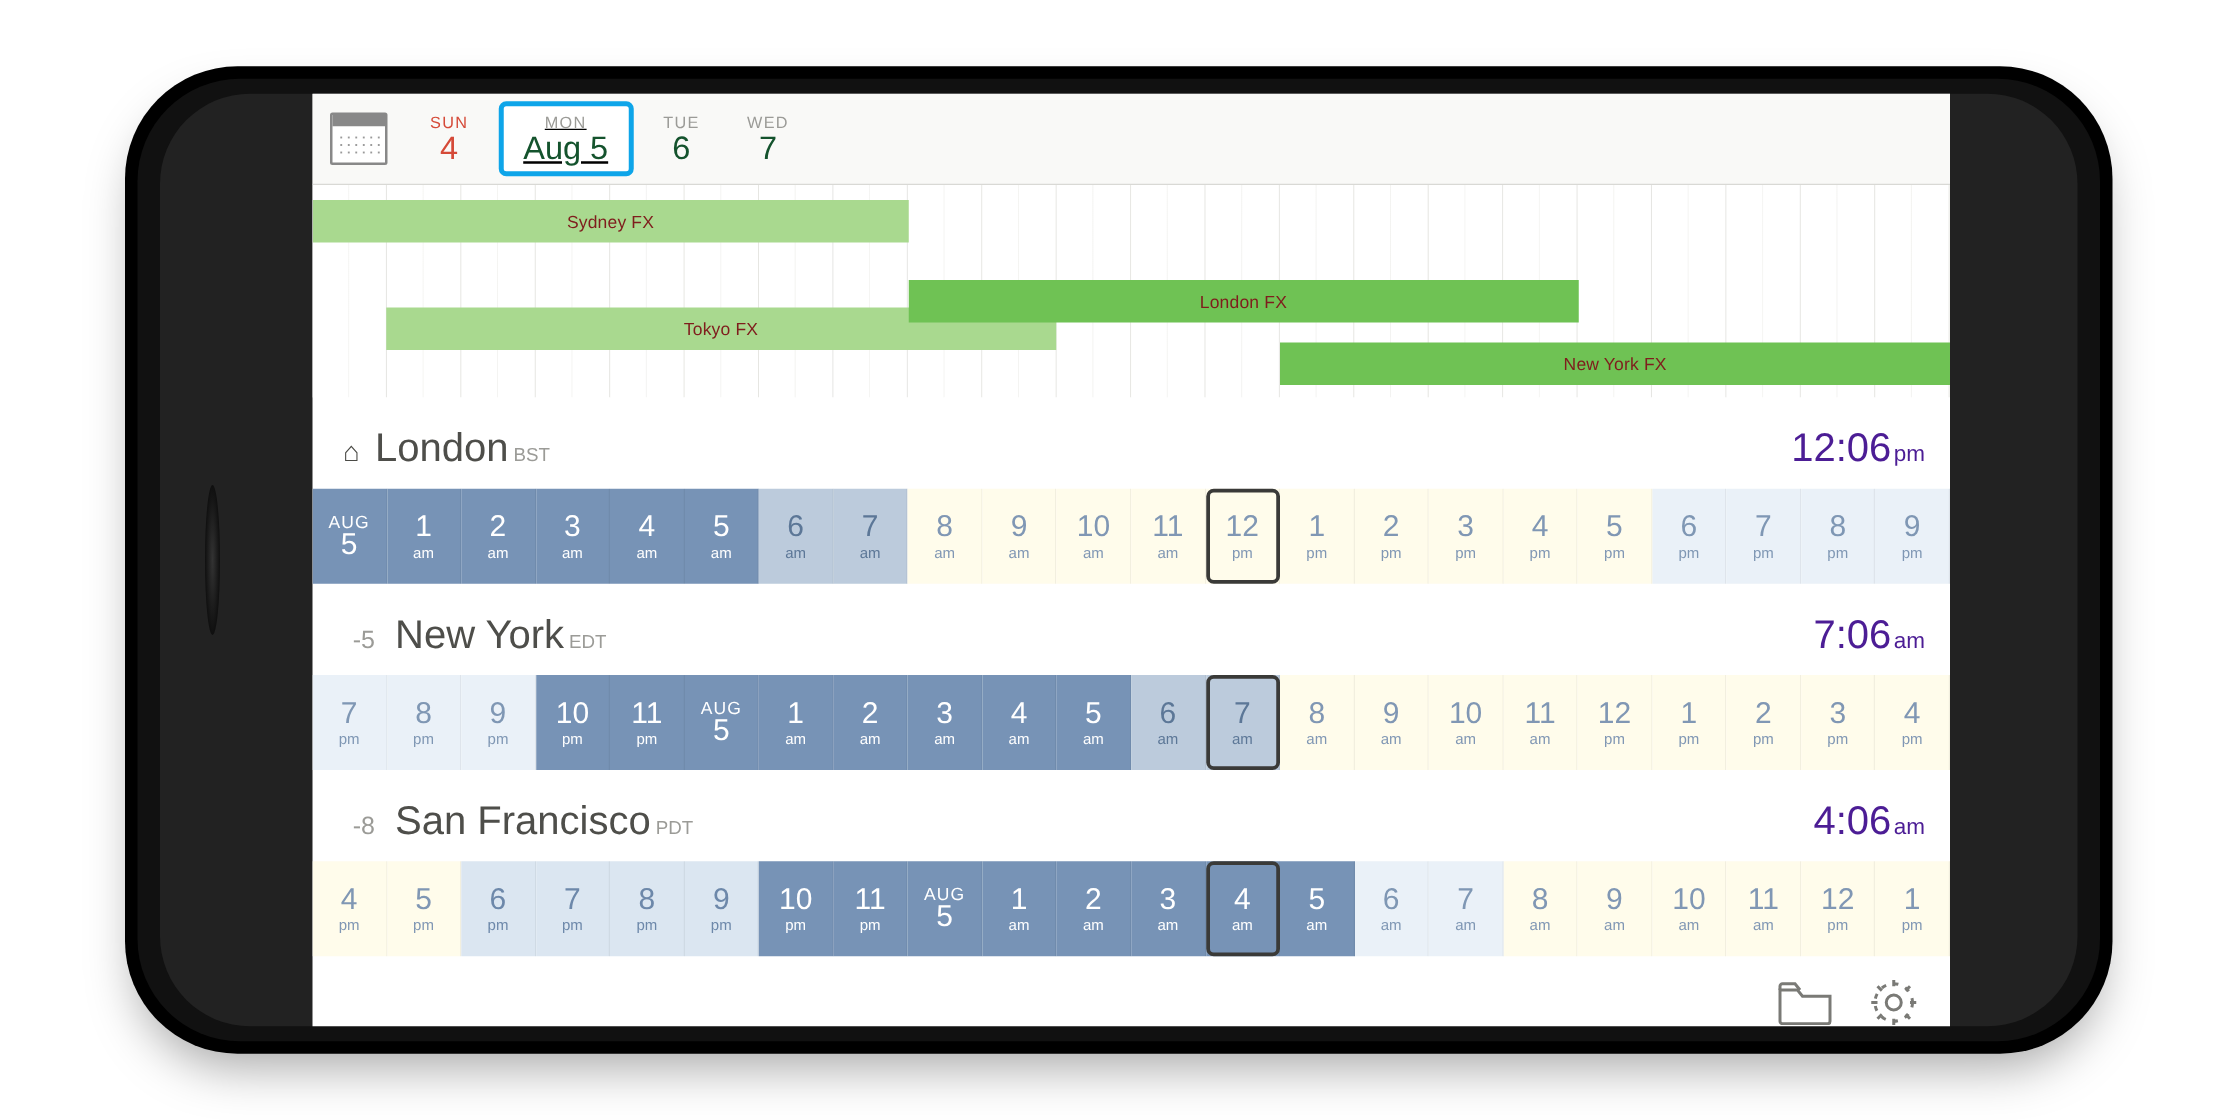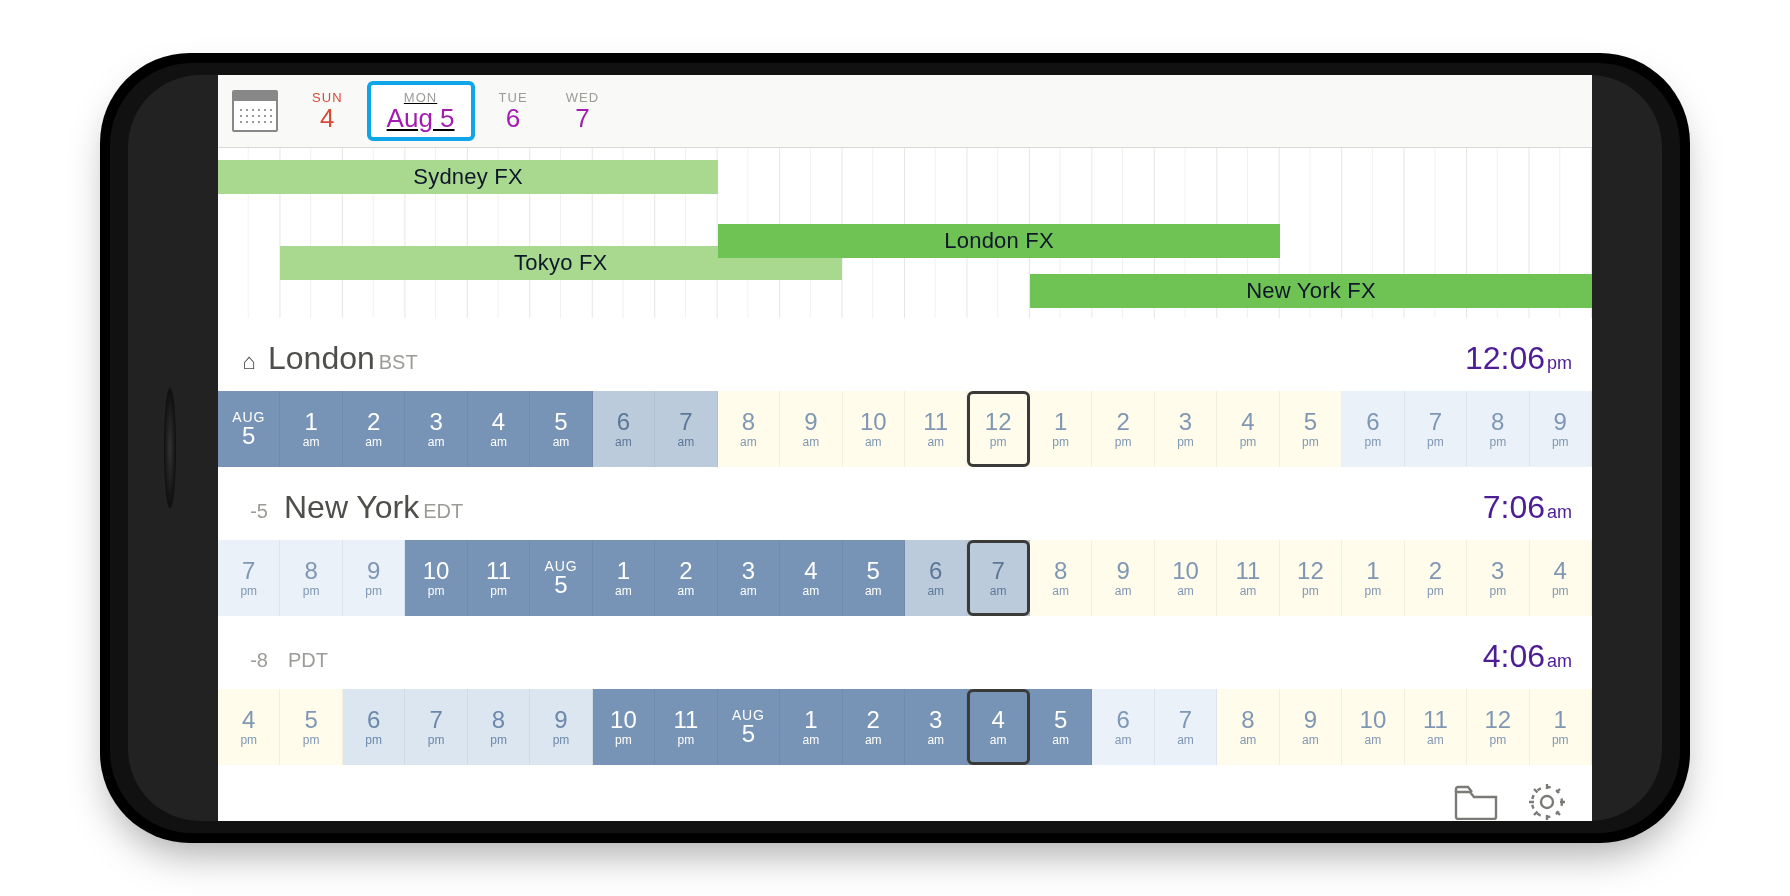--- a/index.html
+++ b/index.html
@@ -1,65 +1,65 @@
 <!DOCTYPE html>
 <html><head>
 <meta charset="utf-8">
 <style>
   * { margin:0; padding:0; box-sizing:border-box; font-family:-apple-system,"Helvetica Neue",Helvetica,Arial,sans-serif; font-weight:300; }
   body { background:#fff; width:1790px; height:896px; display:flex; align-items:center; justify-content:center; }
 
   
   .phone { width:1590px; height:790px; background:#000; border-radius:90px; padding:10px; position:relative; box-shadow:0 20px 40px -10px rgba(0,0,0,.35); }
   .phone-inner { width:100%; height:100%; background:#111; border-radius:82px; padding:12px 18px; }
-  .phone-bevel { width:100%; height:100%; background:#222; border-radius:72px; display:flex; align-items:center; }
+  .phone-bevel { width:100%; height:100%; background:#222; border-radius:72px; display:flex; align-items:center;gap:32px; }
   .bezel-left { width:90px; height:100%; position:relative; flex:none; }
   .speaker { position:absolute; left:36px; top:50%; width:12px; height:120px; transform:translateY(-50%); background:radial-gradient(#333,#000); border-radius:50%; }
   .bezel-right { width:70px; flex:none; }
   .screen { flex:1; height:100%; background:#fff; overflow:hidden; }
 
   
   .hdr { height:73px; background:#f9f9f7; border-bottom:1px solid #d9d9d5; display:flex; align-items:center; padding:0 14px; }
   .cal-icon { width:46px; height:42px; border:2px solid #888; border-radius:2px; position:relative; margin-right:20px; background:#fff; }
   .cal-icon::before { content:""; position:absolute; left:0; right:0; top:0; height:9px; background:#888; }
   .cal-icon::after { content:""; position:absolute; left:4px; right:4px; top:15px; bottom:4px;
     background-image:radial-gradient(#999 1px,transparent 1px); background-size:6px 6px; }
   .days { display:flex; gap:10px; align-items:center; }
   .day { text-align:center; padding:4px 14px 6px; border-radius:6px; cursor:pointer; }
   .day .dow { font-size:13px; letter-spacing:.08em; color:#9b9b97; }
-  .day .num { font-size:26px; color:#a21caf; line-height:1; }
+  .day .num { font-size:26px; color:#14532d; line-height:1; }
   .day.sun .dow, .day.sun .num { color:#d54a38; }
   .day.sel { border:4px solid #0ea5e9; background:#fff; padding:5px 16px 6px;text-decoration:underline; }
   .day.sel .num { font-size:26px; }
   .hdr-right { margin-left:auto; display:flex; align-items:center; gap:26px; }
   .plus-icon { width:46px; height:46px; border:2px solid #8a8a86; border-radius:50%; position:relative; }
   .plus-icon::before,.plus-icon::after { content:""; position:absolute; background:#8a8a86; }
   .plus-icon::before { left:11px; right:11px; top:50%; height:2px; margin-top:-1px; }
   .plus-icon::after  { top:11px; bottom:11px; left:50%; width:2px; margin-left:-1px; }
   .divider { width:1px; height:56px; background:#d9d9d5; }
   .edit { font-size:30px; color:#6b6b66; padding:0 16px 0 4px; cursor:pointer; }
 
   
   .gantt { position:relative; height:170px; overflow:hidden; background:#fff; }
   .grid { position:absolute; inset:0;
     background-image:
       linear-gradient(90deg,transparent calc(100% - 1px),#e3e3df 1px),
       linear-gradient(90deg,transparent calc(50% - 1px),#efefec 1px,transparent 50%);
     background-size:calc(100%/22) 100%, calc(100%/22) 100%;
     opacity:.9;
   }
-  .ev { position:absolute; height:34px; color:#0f172a; font-size:22px; font-weight:500; display:flex; align-items:center; justify-content:center; letter-spacing:.01em; }
+  .ev { position:absolute; height:34px; color:#7f1d1d; font-size:14px; font-weight:500; display:flex; align-items:center; justify-content:center; letter-spacing:.01em; }
 
   
   .rows { }
   .city-hdr { display:flex; align-items:baseline; padding:22px 20px 14px 20px; }
   .home-icon { width:22px; font-size:22px; color:#4a4a46; margin-right:8px; display:inline-block; text-align:center; }
   .off { font-size:20px; color:#9b9b97; margin-right:16px; width:30px; text-align:right; }
   .city { font-size:32px; color:#4e4e4a;text-align:right; }
-  .tz { font-size:20px; color:#9b9b97; vertical-align:super; margin-left:4px; }
+  .tz { font-size:15px; color:#9b9b97; vertical-align:super; margin-left:4px; }
   .time { margin-left:auto; font-size:32px; color:#4c1d95; }
   .ampm { font-size:18px; margin-left:2px; }
 
   .hours { display:flex; height:76px; position:relative; }
   .hr { flex:1; text-align:center; display:flex; flex-direction:column; align-items:center; justify-content:center; gap:0; border-right:1px solid rgba(0,0,0,.05); }
   .hr:last-child { border-right:none; }
   .hr .n { font-size:24px; line-height:1; }
   .hr .p { font-size:12px; line-height:1; margin-top:2px; }
   .hr.date .n { font-size:14px; letter-spacing:.06em; }
   .hr.date .p { font-size:24px; margin-top:0; }
@@ -310,20 +310,21 @@
                 <span class="p">pm</span>
               </div>
               <div class="hr c-day">
                 <span class="n">4</span>
                 <span class="p">pm</span>
               </div>
               <div class="now-box" style="left: 54.5455%; width: 4.54545%;"></div>
             </div>
             <div class="city-hdr">
               <span class="off">-8</span>
+              <span class="city">San Francisco</span>
               <span class="tz">PDT</span>
               <span class="time">4:06<span class="ampm">am</span></span>
             </div>
             <div class="hours">
               <div class="hr c-day">
                 <span class="n">4</span>
                 <span class="p">pm</span>
               </div>
               <div class="hr c-day">
                 <span class="n">5</span>

